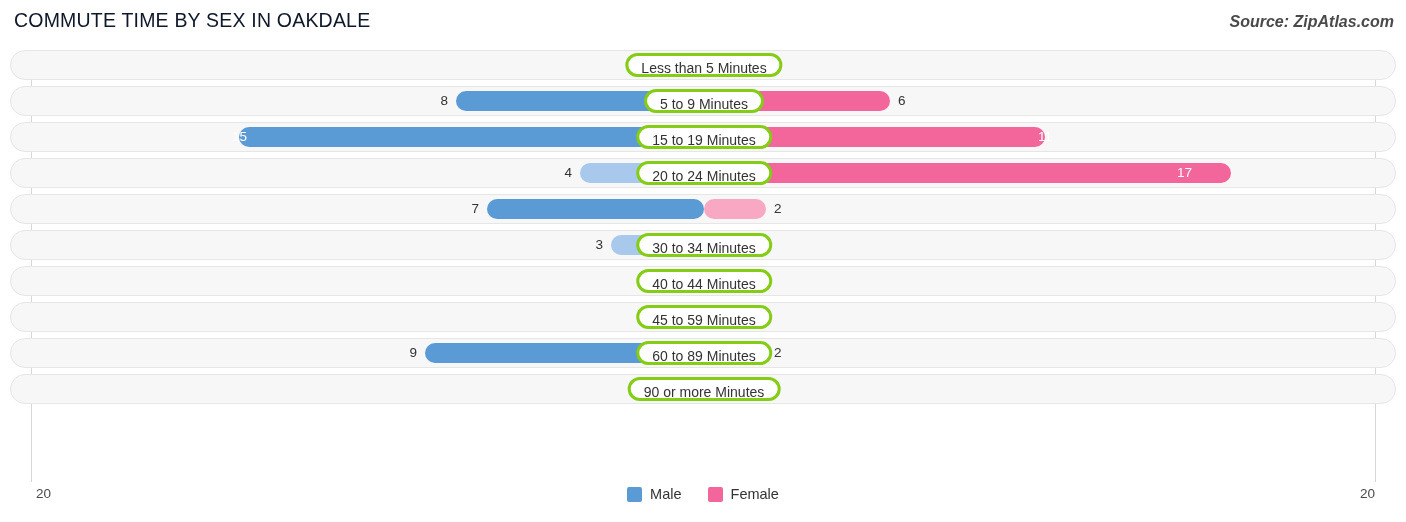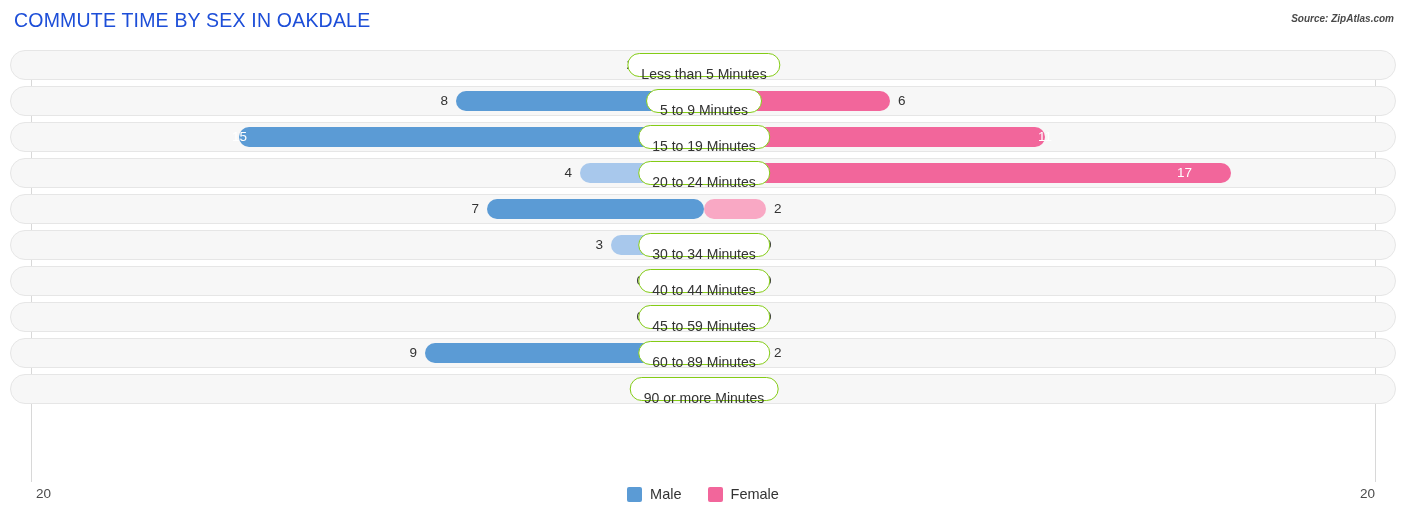--- a/index.html
+++ b/index.html
@@ -21,28 +21,28 @@
     position: relative;
     height: 44px;
   }
   .chart-title {
     position: absolute;
     left: 14px;
     top: 9px;
     font-size: 19.5px;
     font-weight: 400;
     letter-spacing: 0.2px;
-    color: #1d4ed8;
+    color: #0f172a;
     white-space: nowrap;
   }
   .chart-source {
     position: absolute;
     right: 12px;
     top: 13px;
-    font-size: 10px;
+    font-size: 16px;
     font-style: italic;
     font-weight: 700;
     color: #4a4a4a;
     white-space: nowrap;
   }
 
   
   .plot {
     position: absolute;
     left: 0;
@@ -109,27 +109,27 @@
   .val.male   { text-align: right; }
   .val.female { text-align: left; }
 
   
   .pill {
     position: absolute;
     top: 2px;
     height: 24px;
     line-height: 24px;
     background: #ffffff;
-    border: 1px solid #84cc16;
+    border: 3px solid #84cc16;
     border-radius: 13px;
     font-size: 14px;
     color: #333333;
     text-align: center;
     white-space: nowrap;
-    padding: 8px 13px;
+    padding: 0 13px;
     transform: translateX(-50%);
     box-sizing: border-box;
   }
 
   
   .footer {
     position: absolute;
     left: 0;
     top: 480px;
     width: 1406px;

